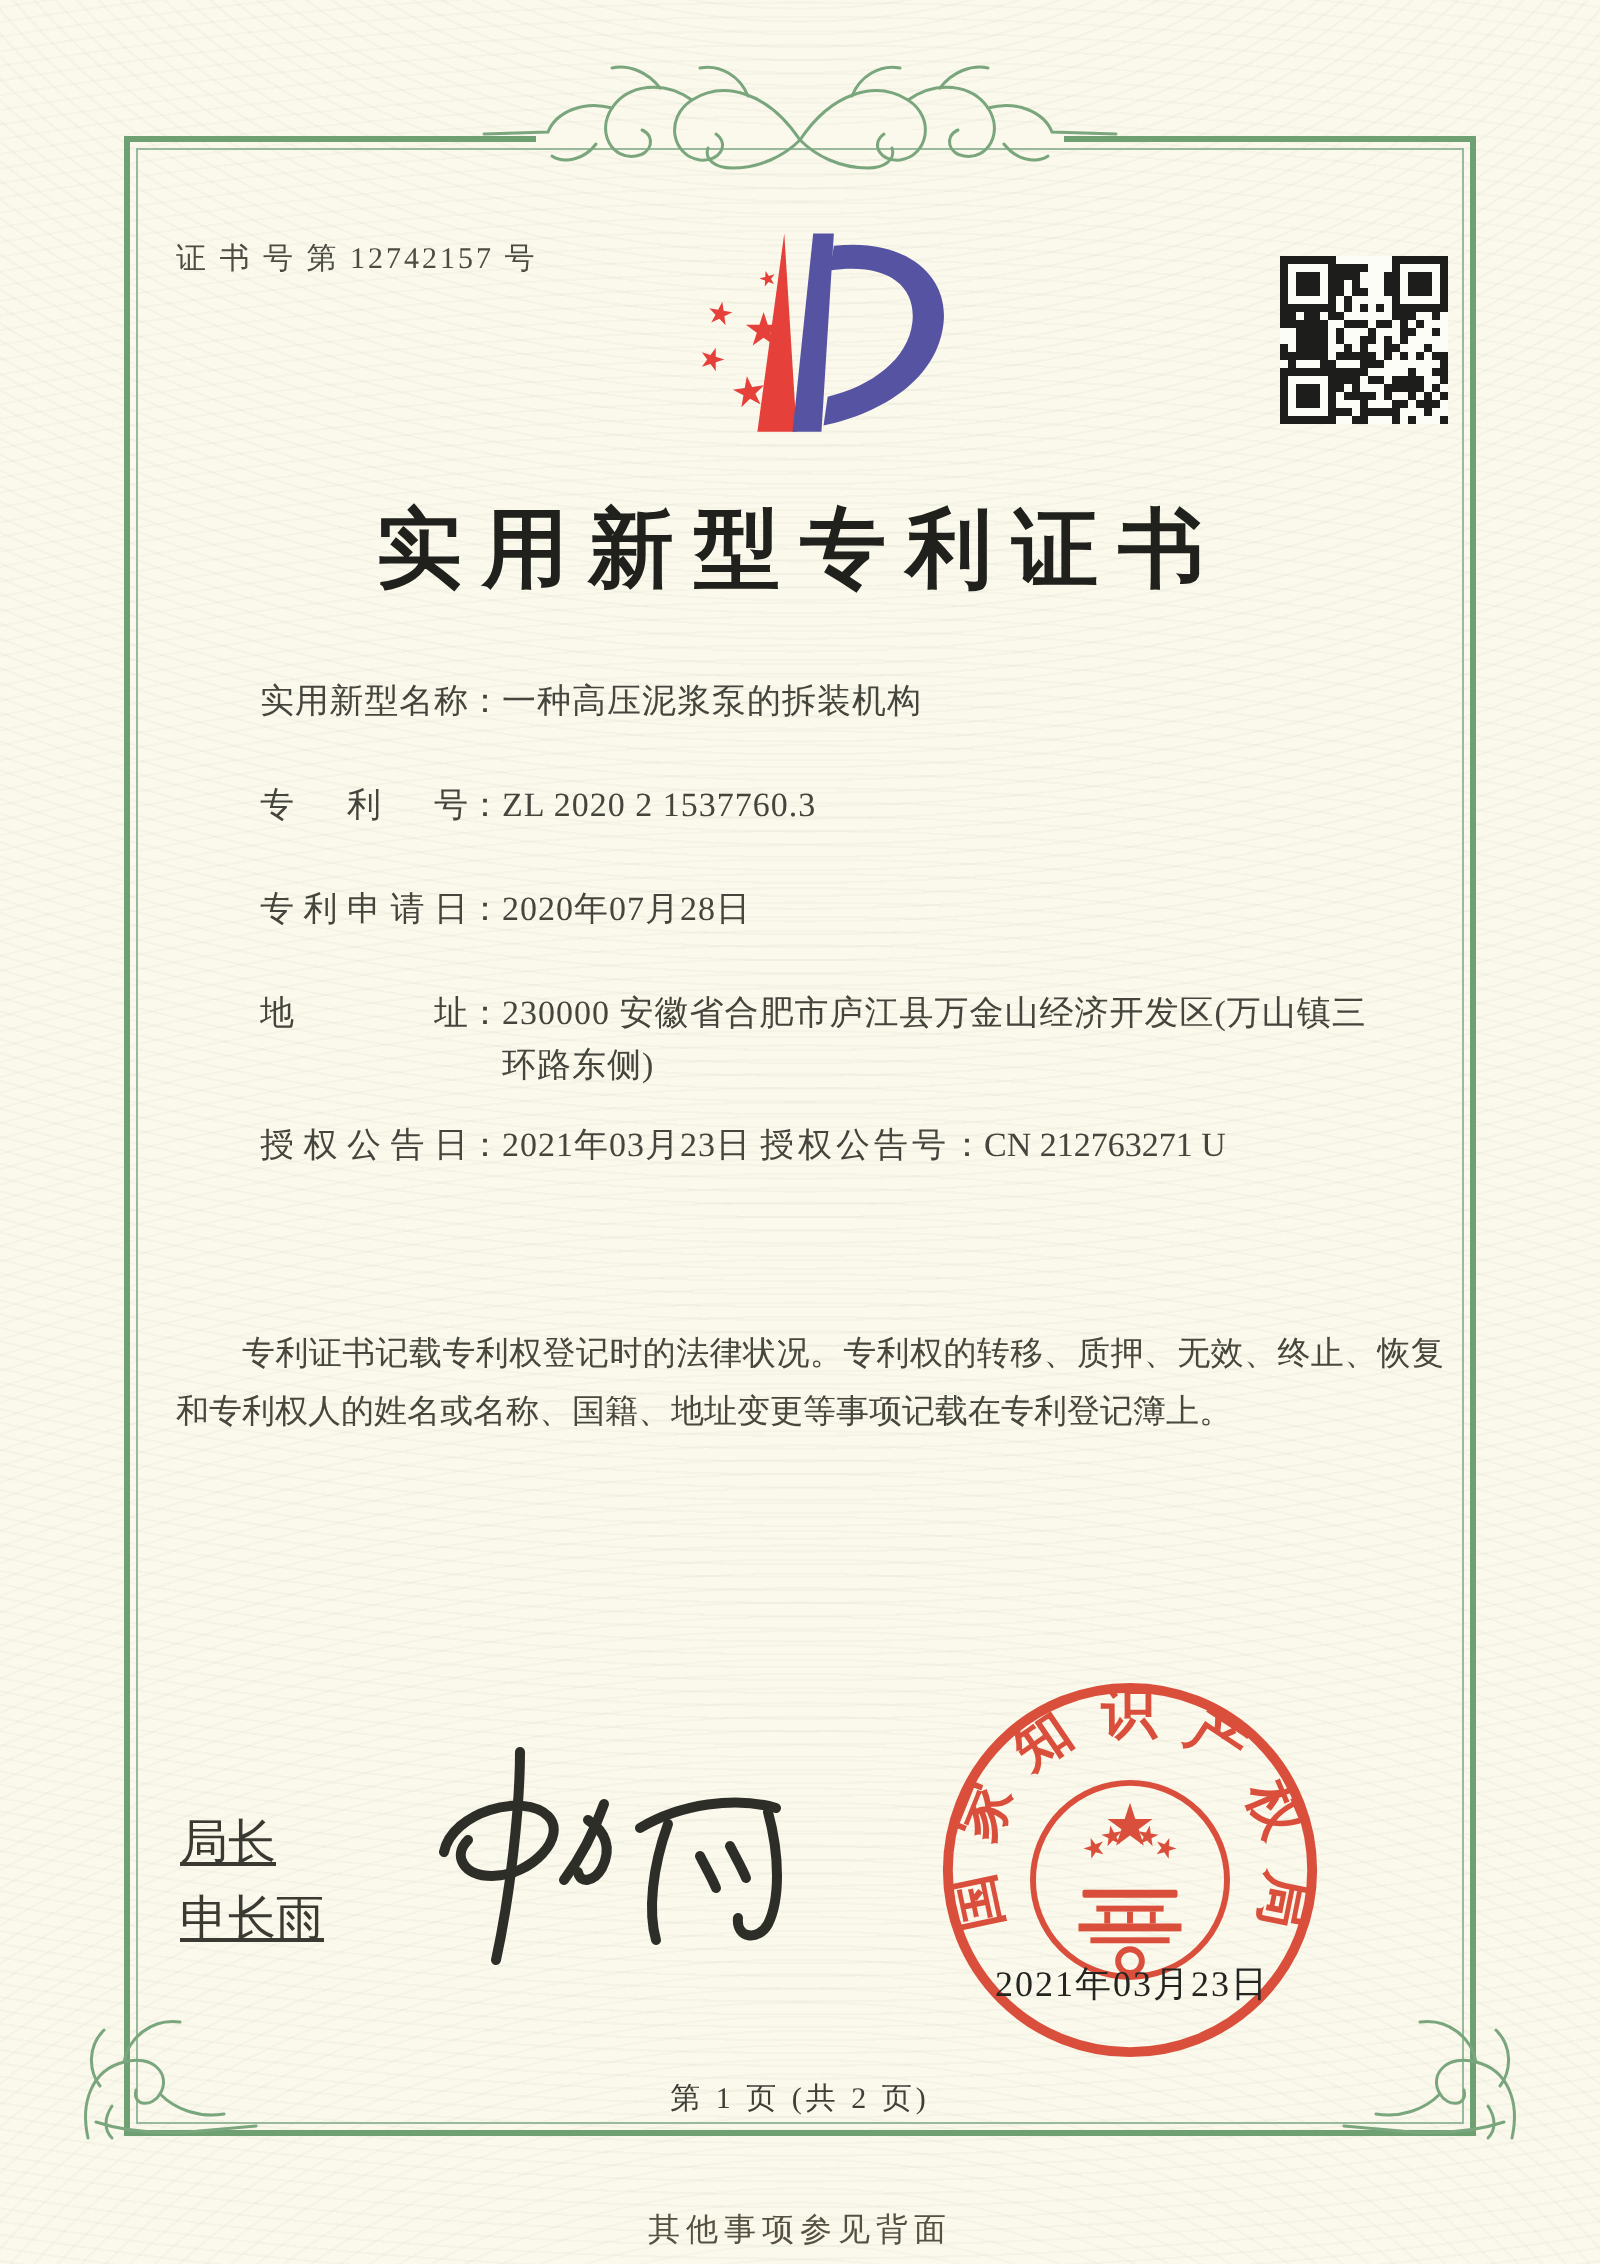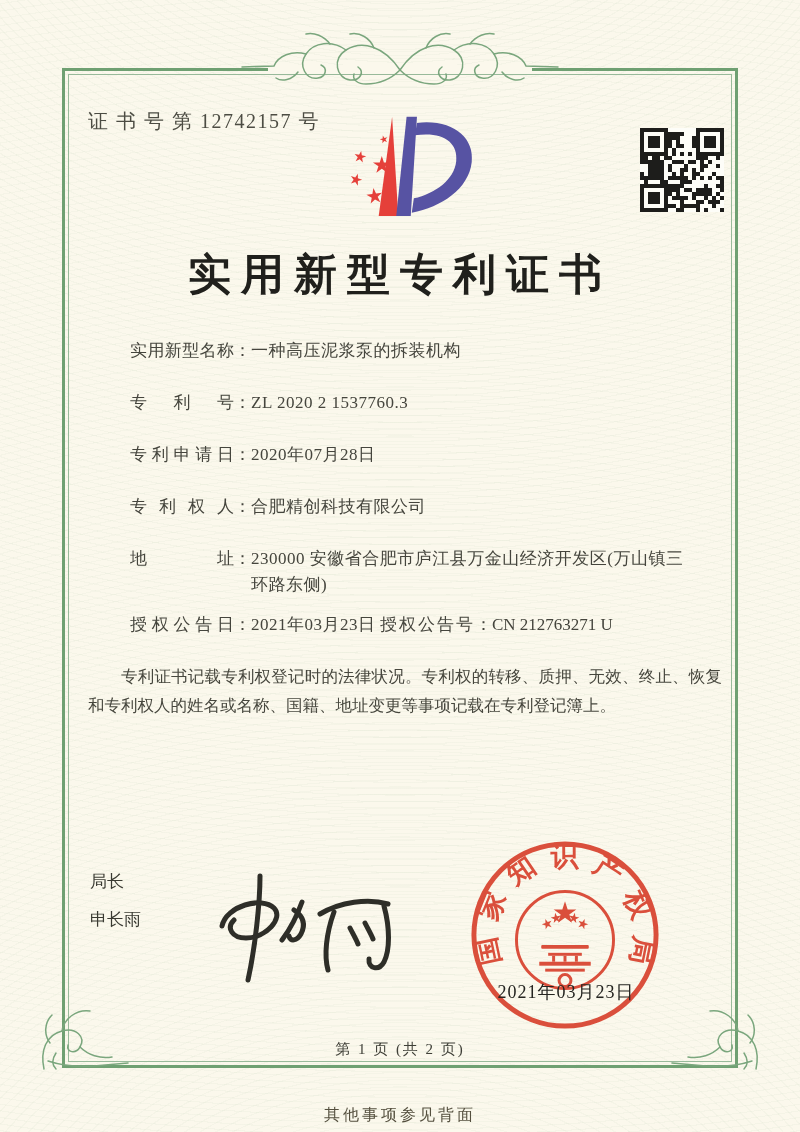--- a/index.html
+++ b/index.html
@@ -11,39 +11,39 @@
       repeating-radial-gradient(ellipse 1400px 1000px at 50% -15%, rgba(134,172,134,0.055) 0 1.5px, transparent 1.5px 9px),
       repeating-radial-gradient(ellipse 1400px 1000px at 50% 115%, rgba(134,172,134,0.05) 0 1.5px, transparent 1.5px 10px);
     font-family:"Liberation Serif", serif; color:#44443c;
   }
   .frame{position:absolute;left:62px;top:68px;width:670px;height:994px;border:3px solid #6fa072;}
   .frame-inner{position:absolute;inset:3px;border:1px solid #98ba9a;}
   .orn-top{position:absolute;left:50%;top:26px;transform:translateX(-50%);}
   .orn-corner{position:absolute;top:1003px;}
   .orn-corner.left{left:36px;}
   .orn-corner.right{right:36px;transform:scaleX(-1);}
-  .cert-no{position:absolute;left:88px;top:108px;font-size:20px;letter-spacing:1.5px;color:#4c4c43;}
+  .cert-no{position:absolute;left:88px;top:120px;font-size:15px;letter-spacing:1.5px;color:#4c4c43;}
   .logo{position:absolute;left:326px;top:110px;}
   .qr{position:absolute;left:640px;top:128px;width:84px;height:84px;background:#fdfdf8;}
   .title{position:absolute;left:0;top:246px;width:100%;text-align:center;
          font-size:43px;font-weight:700;letter-spacing:10px;color:#20201c;}
   .fields{position:absolute;left:88px;top:338px;width:632px;font-size:17px;color:#45453d;}
   .row{margin-top:26px;position:relative;line-height:26px;margin-left:42px;}
   .row:first-child{margin-top:0;}
   .row.last{margin-top:14px;}
   .lbl{display:inline-block;width:104px;text-align:justify;text-align-last:justify;vertical-align:top;}
   .colon{vertical-align:top;}
   .val{display:inline-block;vertical-align:top;max-width:445px;letter-spacing:0.5px;}
   .grant{position:absolute;left:250px;top:0;white-space:nowrap;}
   .grant .glbl{letter-spacing:2px;}
   .paras{position:absolute;left:88px;top:662px;width:634px;font-size:16.5px;line-height:1.76;
          text-align:justify;color:#47473e;}
   .paras p{margin:0;text-indent:2em;}
   .paras p + p{margin-top:2px;}
-  .signer{position:absolute;left:90px;top:863px;font-size:17px;line-height:38px;color:#3a3a32;}
+  .signer{position:absolute;left:90px;top:903px;font-size:24px;line-height:38px;color:#3a3a32;text-decoration:underline;}
   .signature{position:absolute;left:200px;top:866px;}
   .seal{position:absolute;left:466px;top:836px;opacity:0.93;}
   .seal-date{position:absolute;left:486px;top:980px;width:160px;text-align:center;
              font-size:18px;letter-spacing:1px;color:#242420;}
   .page-info{position:absolute;left:0;top:1040px;width:100%;text-align:center;
              font-size:15px;letter-spacing:2px;color:#3f3f37;}
   .back-note{position:absolute;left:0;top:1076px;width:100%;text-align:center;
              font-size:16px;letter-spacing:3px;color:#55503f;margin-top:29px;}
 </style>
 </head>
@@ -273,23 +273,20 @@
     <div class="row">
       <span class="lbl">实用新型名称</span><span class="colon">：</span><span class="val">一种高压泥浆泵的拆装机构</span>
     </div>
     <div class="row">
       <span class="lbl">专利号</span><span class="colon">：</span><span class="val">ZL 2020 2 1537760.3</span>
     </div>
     <div class="row">
       <span class="lbl">专利申请日</span><span class="colon">：</span><span class="val">2020年07月28日</span>
     </div>
     <div class="row">
-      <span class="lbl">专利权人</span><span class="colon">：</span><span class="val">合肥精创科技有限公司</span>
-    </div>
-    <div class="row">
       <span class="lbl">地址</span><span class="colon">：</span><span class="val">230000 安徽省合肥市庐江县万金山经济开发区(万山镇三环路东侧)</span>
     </div>
     <div class="row last">
       <span class="lbl">授权公告日</span><span class="colon">：</span><span class="val">2021年03月23日</span>
       <span class="grant">
         <span class="glbl">授权公告号</span><span class="colon">：</span><span>CN 212763271 U</span>
       </span>
     </div>
   </div>
 

